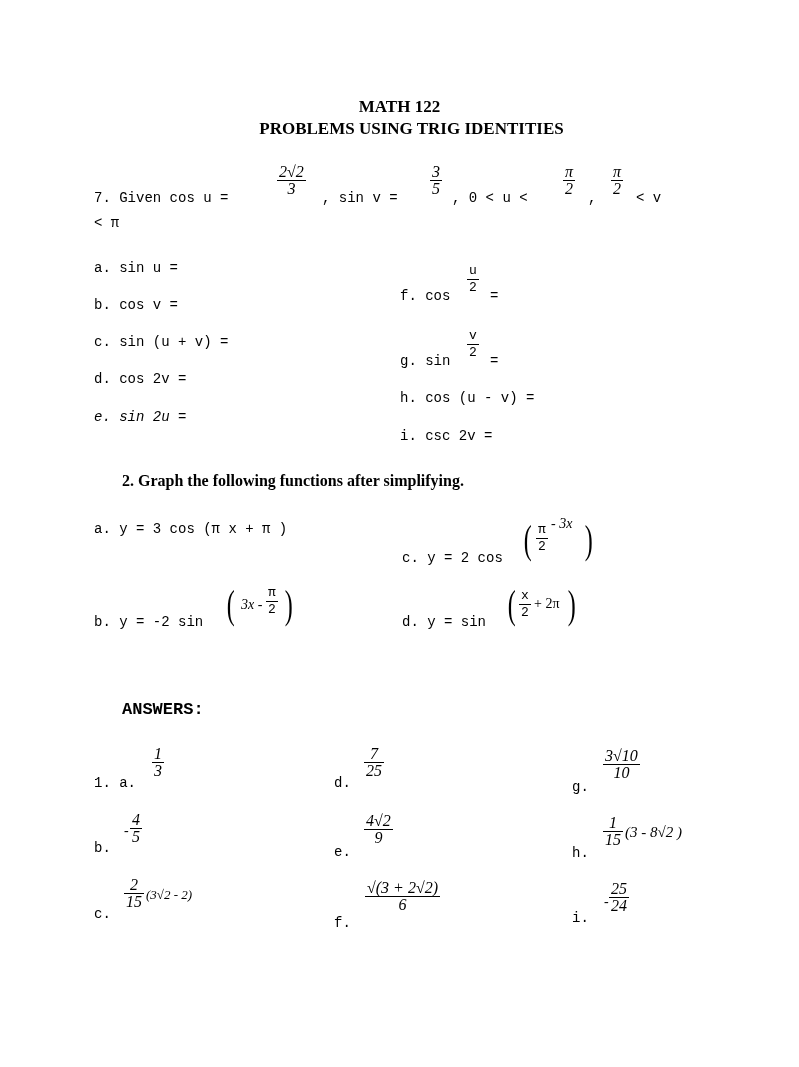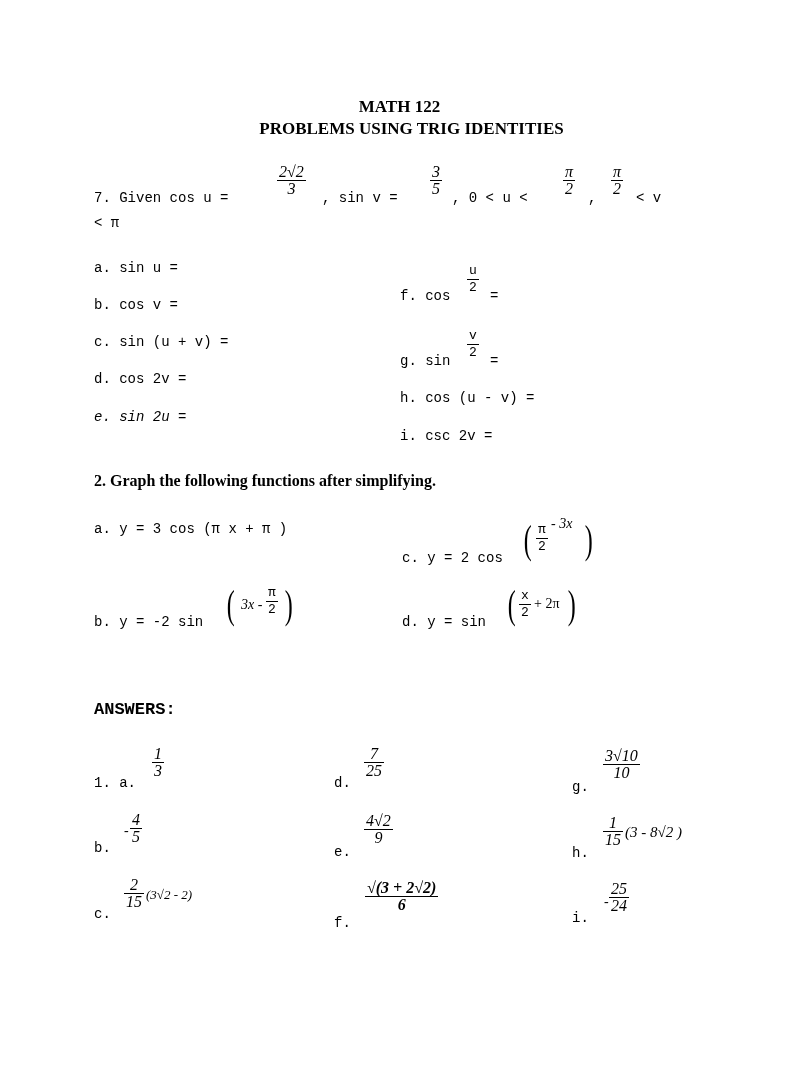--- a/index.html
+++ b/index.html
@@ -1,21 +1,21 @@
 <!DOCTYPE html>
 <html><head>
 <meta charset="utf-8">
 <style>
   html, body { margin: 0; padding: 0; background: #ffffff; }
   body { width: 799px; height: 1067px; position: relative; overflow: hidden; color: #000; }
   .abs { position: absolute; white-space: nowrap; }
   .mono { font-family: "Liberation Mono", "DejaVu Sans Mono", monospace; font-size: 14px; }
   .serif { font-family: "Liberation Serif", "DejaVu Serif", serif; }
   .title { font-family: "Liberation Serif", serif; font-weight: bold; font-size: 17px; text-align: center; width: 799px; left: 0; }
-  .heading { font-family: "Liberation Serif", serif; font-weight: bold; font-size: 16px; }
+  .heading { font-family: "Liberation Serif", serif; font-weight: bold; font-size: 16px; margin-left: 28px; }
   .frac { position: absolute; display: inline-flex; flex-direction: column; align-items: center; font-family: "Liberation Serif", serif; font-style: italic; font-size: 16px; line-height: 16px; }
   .frac .num { padding: 0 2px; }
   .frac .bar { align-self: stretch; border-top: 1px solid #000; height: 0; }
   .frac .den { padding: 0 2px; }
   .frac.upright { font-style: normal; font-family: "Liberation Mono", monospace; font-size: 13px; }
   .paren { position: absolute; font-family: "Liberation Serif", serif; font-size: 40px; font-weight: lighter; line-height: 40px; transform: scaleX(0.6); }
   .inner { position: absolute; font-family: "Liberation Serif", serif; font-style: italic; font-size: 14px; }
 </style>
 </head>
 <body>
@@ -141,21 +141,21 @@
 </div>
 
 <div class="abs mono" style="left:334px; top:844px;">e.</div>
 <div class="frac" style="left:364px; top:813px;">
   <span class="num">4√2</span>
   <span class="bar"></span>
   <span class="den">9</span>
 </div>
 
 <div class="abs mono" style="left:334px; top:915px;">f.</div>
-<div class="frac" style="left:365px; top:880px;font-weight:bold;">
+<div class="frac" style="left:365px; top:880px;">
   <span class="num">√(3 + 2√2)</span>
   <span class="bar"></span>
   <span class="den">6</span>
 </div>
 
 <div class="abs mono" style="left:572px; top:779px;">g.</div>
 <div class="frac" style="left:603px; top:748px;">
   <span class="num">3√10</span>
   <span class="bar"></span>
   <span class="den">10</span>

